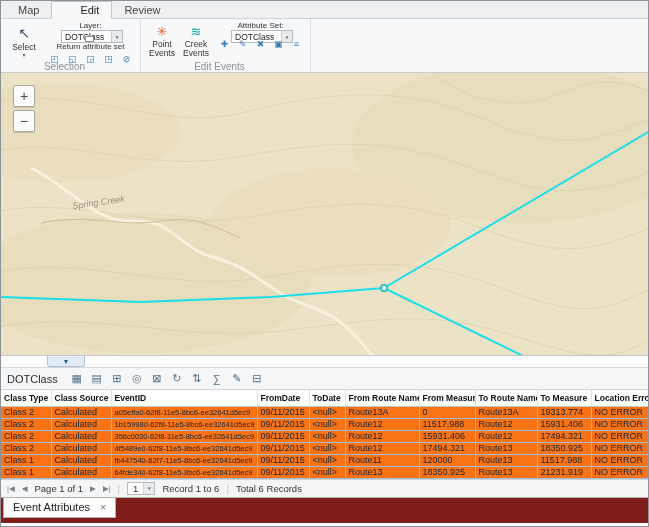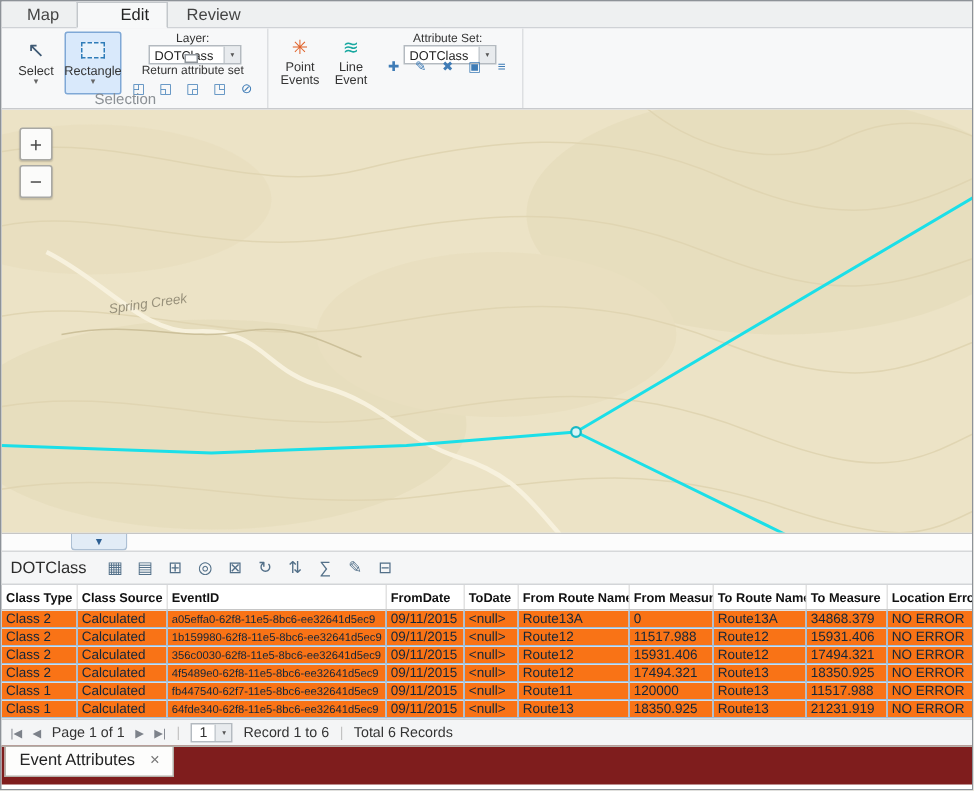--- a/index.html
+++ b/index.html
@@ -76,25 +76,20 @@
   </div>
 
   <div class="ribbon">
 
     <div class="rgroup">
       <div class="tool-btn">
         <span class="bigicon">↖</span>
         <span>Select</span>
         <span class="caret">▾</span>
       </div>
-      <div class="tool-btn selected">
-        <span class="rect-shape"></span>
-        <span>Rectangle</span>
-        <span class="caret">▾</span>
-      </div>
       <div class="rstack">
         <div class="rrow">
           <span>Layer:</span>
           <div class="combo">
             <span>DOTClass</span>
             <span class="combo-caret">▾</span>
           </div>
         </div>
         <div class="rrow">
           <span class="checkbox"></span>
@@ -111,38 +106,39 @@
       <div class="rgroup-label">Selection</div>
     </div>
 
     <div class="rgroup">
       <div class="evt-btn">
         <span class="bigicon point-glyph">✳</span>
         <span>Point Events</span>
       </div>
       <div class="evt-btn">
         <span class="bigicon line-glyph">≋</span>
-        <span>Line Event</span>
+        <span>Creek Events</span>
       </div>
       <div class="rstack">
         <div class="rrow">
           <span>Attribute Set:</span>
           <div class="combo">
             <span>DOTClass</span>
             <span class="combo-caret">▾</span>
           </div>
         </div>
         <div class="mini-icons">
           <span class="mini-icon">✚</span>
           <span class="mini-icon">✎</span>
           <span class="mini-icon">✖</span>
           <span class="mini-icon">▣</span>
           <span class="mini-icon">≡</span>
         </div>
       </div>
+      <div class="rgroup-label">Edit Events</div>
     </div>
   </div>
 
   <div class="map">
     <svg width="649" height="283" viewBox="0 0 649 283">
       <rect x="0" y="0" width="649" height="283" fill="#ece3c6"></rect>
       <g opacity="0.55">
         <ellipse cx="140" cy="210" rx="170" ry="70" fill="#e4dab8"></ellipse>
         <ellipse cx="520" cy="70" rx="170" ry="80" fill="#e4dab8"></ellipse>
         <ellipse cx="330" cy="150" rx="120" ry="55" fill="#e7ddbc"></ellipse>
@@ -224,21 +220,21 @@
     <tbody>
       <tr>
         <td>Class 2</td>
         <td>Calculated</td>
         <td class="eventid">a05effa0-62f8-11e5-8bc6-ee32641d5ec9</td>
         <td>09/11/2015</td>
         <td>&lt;null&gt;</td>
         <td>Route13A</td>
         <td>0</td>
         <td>Route13A</td>
-        <td>34868.379</td>
+        <td>19313.774</td>
         <td>NO ERROR</td>
       </tr>
       <tr>
         <td>Class 2</td>
         <td>Calculated</td>
         <td class="eventid">1b159980-62f8-11e5-8bc6-ee32641d5ec9</td>
         <td>09/11/2015</td>
         <td>&lt;null&gt;</td>
         <td>Route12</td>
         <td>11517.988</td>

